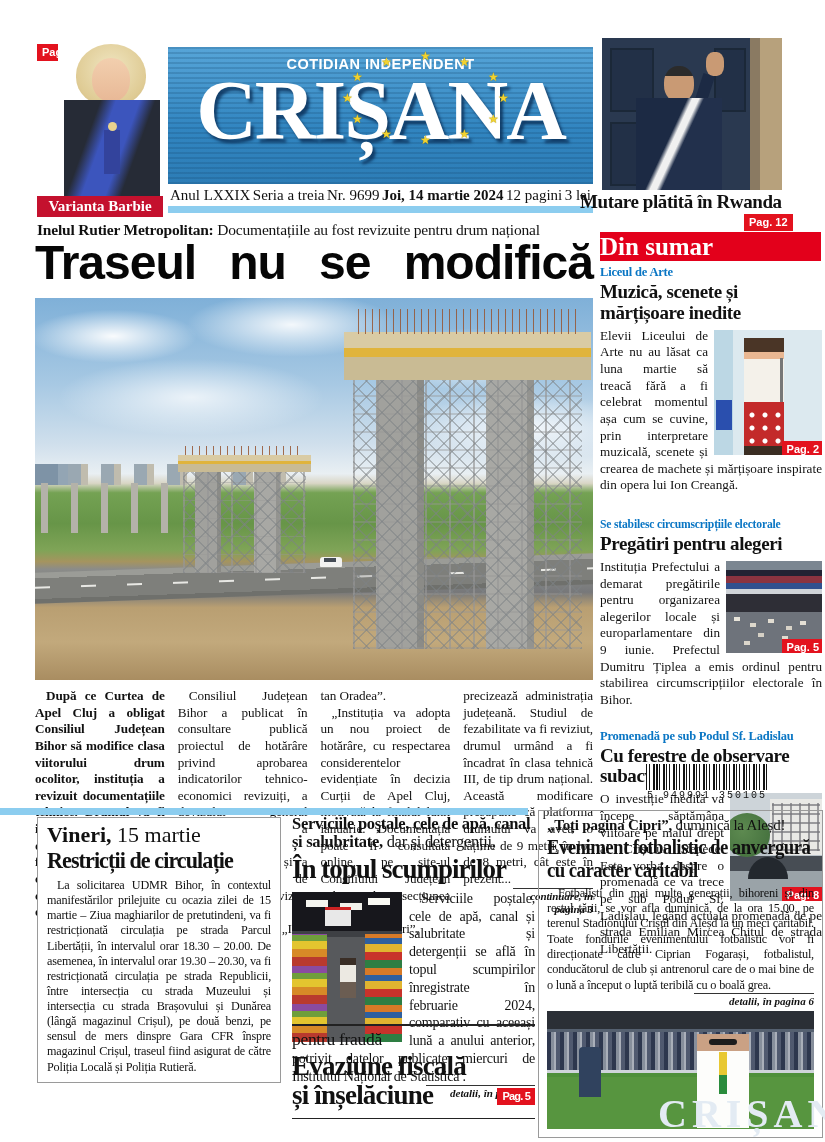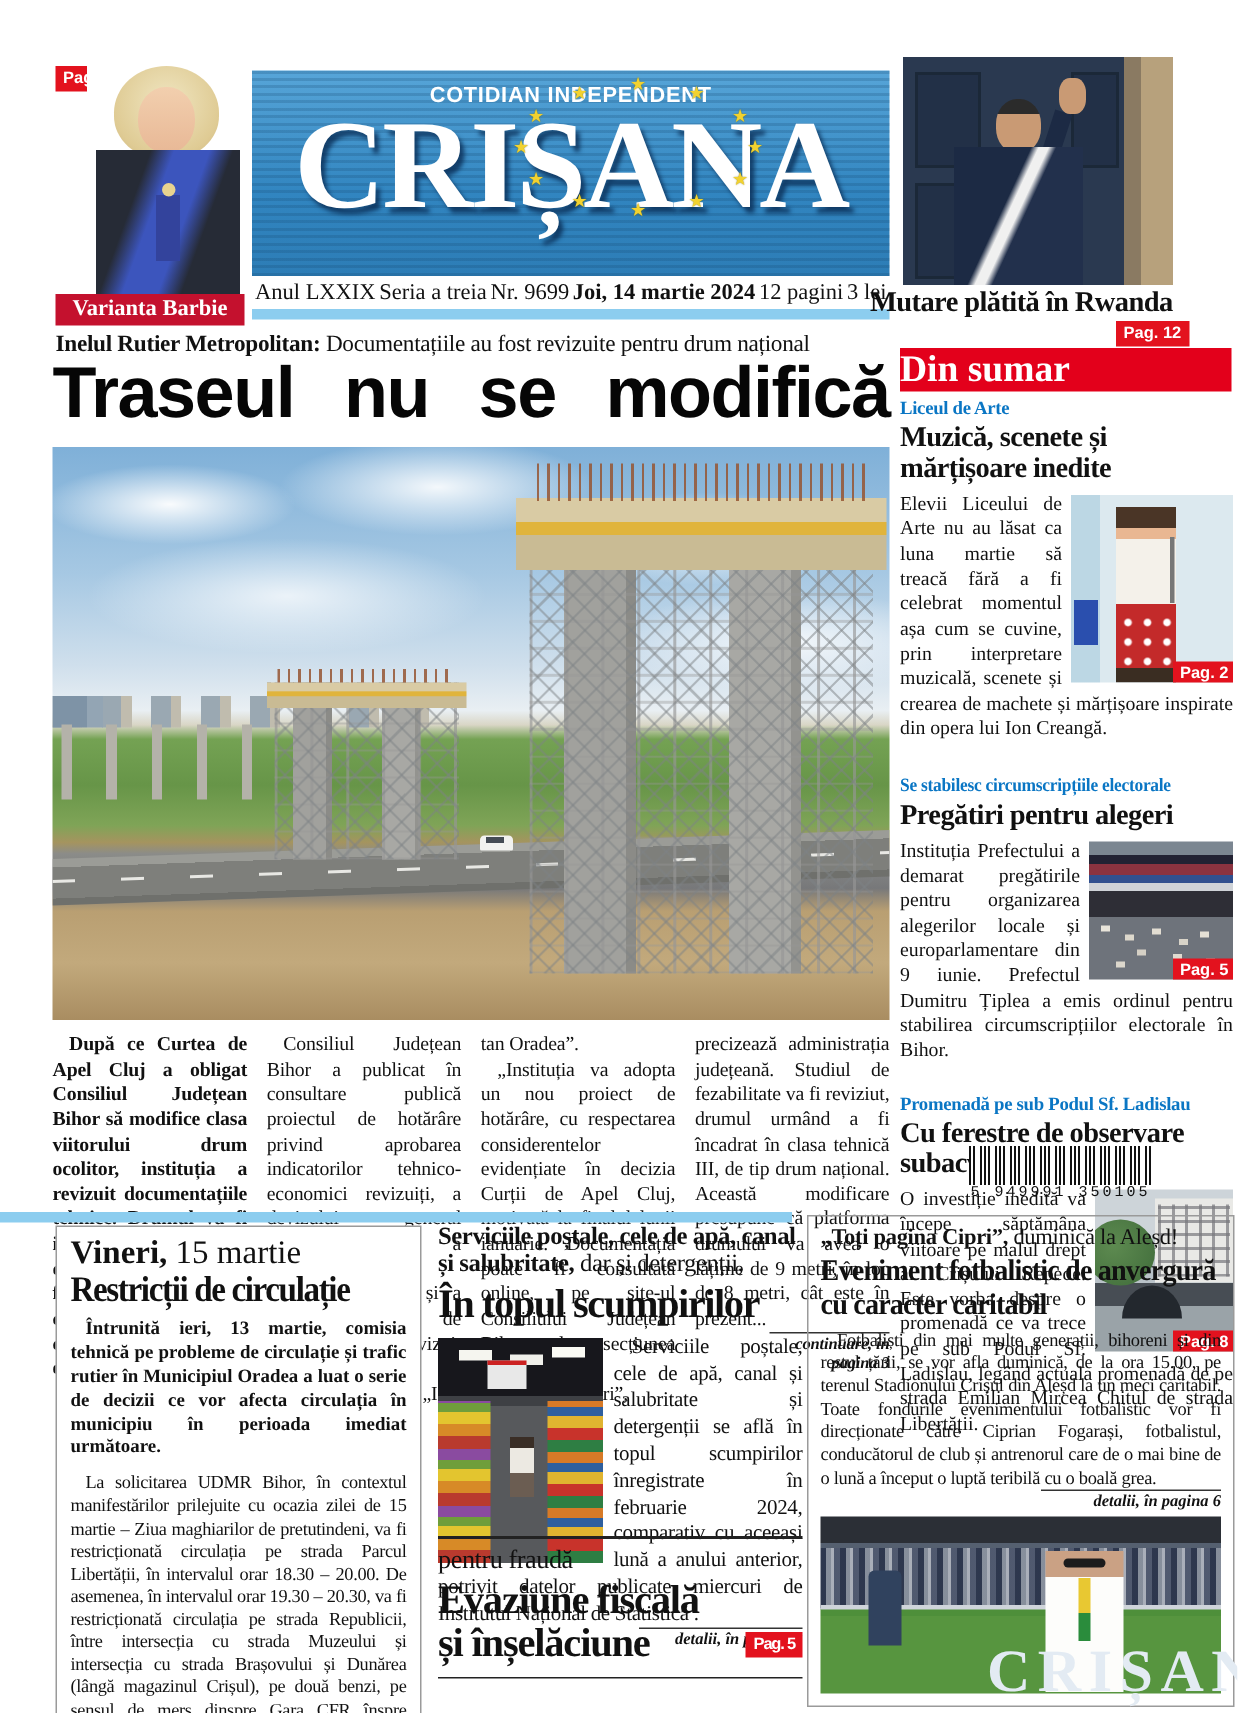--- a/index.html
+++ b/index.html
@@ -332,21 +332,20 @@
     </div>
   </div>
 
   <div id="bluebar" class="abs"></div>
 
   <div id="restrictii" class="abs">
     <div class="kicker">
       <span style="font-weight:bold">Vineri,</span><span> 15 martie</span>
     </div>
     <h2>Restricții de circulație</h2>
-    <p class="lead">Întrunită ieri, 13 martie, comisia tehnică pe probleme de circulație și trafic rutier în Municipiul Oradea a luat o serie de decizii ce vor afecta circulația în municipiu în perioada imediat următoare.</p>
     <p class="bd">La solicitarea UDMR Bihor, în contextul manifestărilor prilejuite cu ocazia zilei de 15 martie – Ziua maghiarilor de pretutindeni, va fi restricționată circulația pe strada Parcul Libertății, în intervalul orar 18.30 – 20.00. De asemenea, în intervalul orar 19.30 – 20.30, va fi restricționată circulația pe strada Republicii, între intersecția cu strada Muzeului și intersecția cu strada Brașovului și Dunărea (lângă magazinul Crișul), pe două benzi, pe sensul de mers dinspre Gara CFR înspre magazinul Crișul, traseul fiind asigurat de către Poliția Locală și Poliția Rutieră.</p>
     
   </div>
 
   <div id="scumpiri" class="abs">
     <div class="kicker">
       <span style="font-weight:bold">Serviciile poștale, cele de apă, canal și salubritate,</span><span> dar și detergenții,</span>
     </div>
     <h2>În topul scumpirilor</h2>
     <div>

